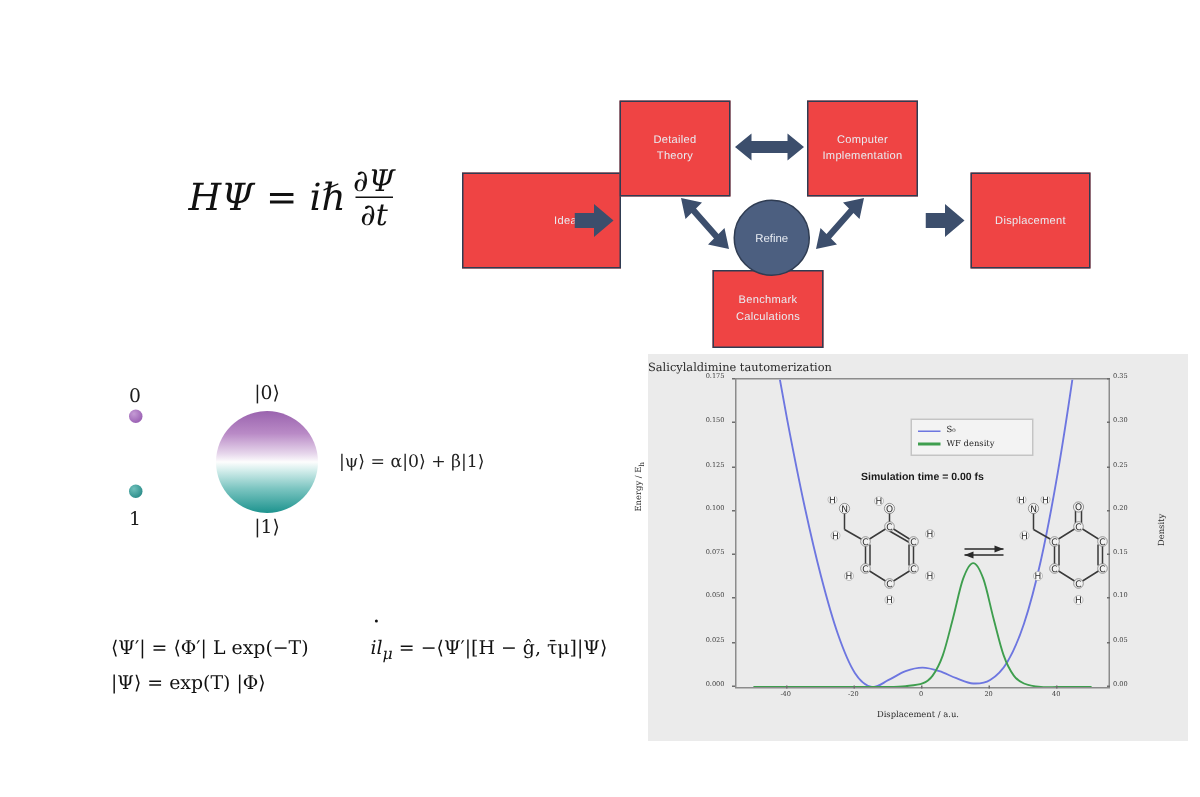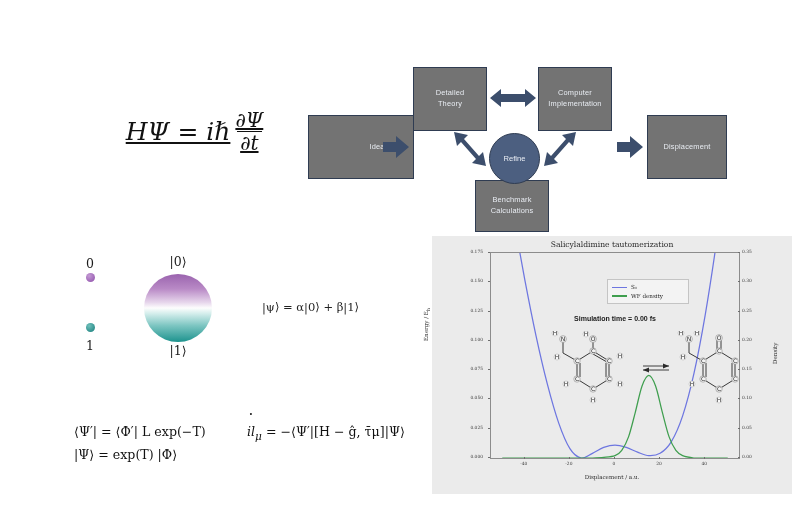--- a/index.html
+++ b/index.html
@@ -19,41 +19,40 @@
 
   
   #schrodinger-equation {
     left: 96px; top: 96px;
     width: 200px; height: 70px;
     display: flex; align-items: center; justify-content: center;
     font-family: "DejaVu Serif", serif;
     font-size: 25px;
     color: #111;
     white-space: nowrap;
-    text-decoration: underline;
   }
   .eq-italic { font-style: italic; }
   .frac {
     display: inline-flex;
     flex-direction: column;
     align-items: center;
     vertical-align: middle;
     font-size: 0.80em;
     margin-left: 2px;
     position: relative;
     top: 1px;
   }
   .frac .num { padding: 0 3px; line-height: 1.05; }
   .frac .den { padding: 0 3px; line-height: 1.15; border-top: 1.3px solid #111; }
 
   
   #workflow-diagram { left: 300px; top: 52px; width: 430px; height: 190px; }
   .flow-box {
     position: absolute;
-    background: #737373;
+    background: #ef4444;
     border: 1px solid #2f3c52;
     color: #e9edf3;
     font-size: 7.4px;
     line-height: 1.45;
     text-align: center;
     display: flex;
     align-items: center;
     justify-content: center;
     letter-spacing: 0.2px;
   }
@@ -118,21 +117,20 @@
   }
   #ket-zero-label { top: 4px; }
   #ket-one-label  { top: 93px; }
   #superposition-equation {
     position: absolute;
     left: 148px; top: 50px;
     font-family: "DejaVu Serif", serif;
     font-size: 11.5px;
     color: #222;
     white-space: nowrap;
-    margin-left: 36px;
   }
 
   
   .eq-block {
     position: absolute;
     font-family: "DejaVu Serif", serif;
     font-size: 12.6px;
     color: #111;
     line-height: 1.85;
     white-space: nowrap;
@@ -152,21 +150,20 @@
 
   
   #simulation-plot-panel {
     left: 432px; top: 236px;
     width: 360px; height: 258px;
     background: #ebebeb;
   }
   #plot-title {
     position: absolute;
     left: 0; top: 4px; width: 100%;
-    text-align: center;
     font-family: "DejaVu Serif", serif;
     font-size: 7.6px;
     color: #2a2a2a;
   }
   #plot-axes-frame {
     position: absolute;
     left: 58px; top: 16px;
     width: 248px; height: 205px;
     border: 1px solid #8c8c8c;
     background: #ebebeb;

